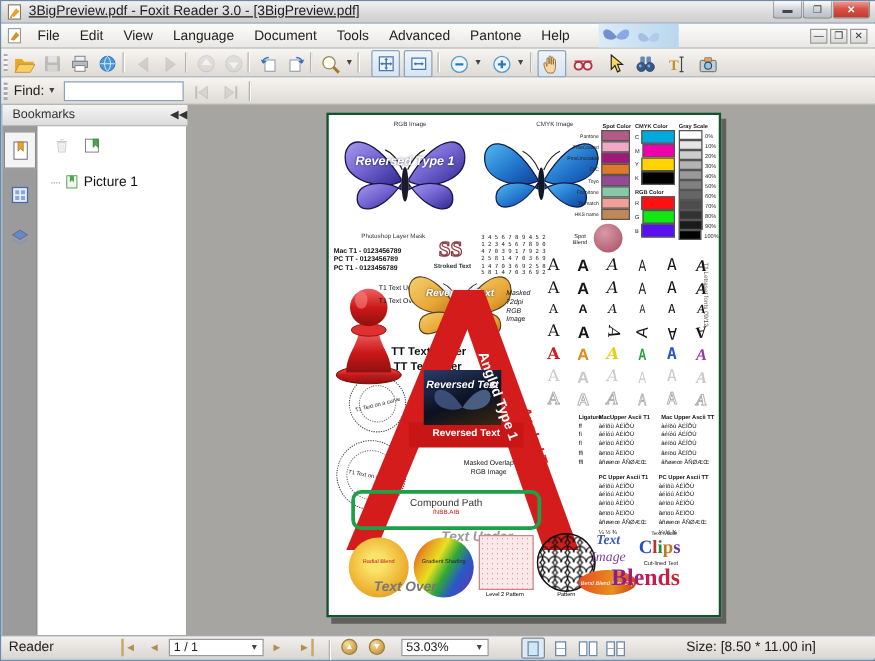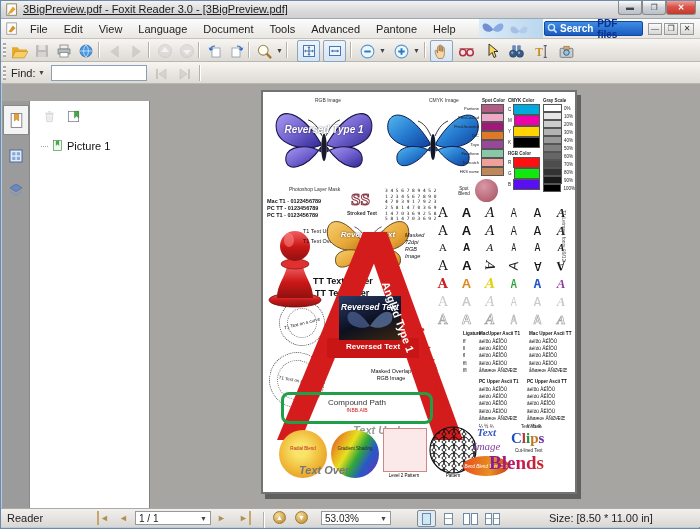--- a/index.html
+++ b/index.html
@@ -43,21 +43,21 @@
   .dots{color:#999;font-size:9px;letter-spacing:-1px;}
   
   .statusbar{left:0;top:507px;width:700px;height:19px;background:linear-gradient(#f2f0ee,#dad6d2);border-top:1px solid #aaa;box-sizing:border-box;font-size:11px;color:#222;}
   .sbtn{top:2px;height:14px;display:flex;align-items:center;justify-content:center;font-size:9px;color:#b09050;}
   .sbox{top:2px;height:14px;background:#fff;border:1px solid #999;box-sizing:border-box;font-size:10px;display:flex;align-items:center;padding:0 3px;}
   .goldc{top:2px;width:13px;height:13px;border-radius:50%;background:radial-gradient(circle at 35% 30%,#f5dca0,#d2a955 60%,#b08030);border:1px solid #9a7a30;box-sizing:border-box;color:#fff;font-size:7px;line-height:11px;text-align:center;}
   .laybtn{top:1px;width:17px;height:15px;border:1px solid transparent;display:flex;align-items:center;justify-content:center;}
   .laybtn.sel{border:1px solid #888;background:#dcebf5;border-radius:2px;}
   .pg{width:7px;height:10px;border:1px solid #6d8aa8;background:#fff;}
   
-  .page{left:259px;top:6px;width:316px;height:404px;background:#fff;border:2px solid #737373;box-sizing:border-box;box-shadow:4px 5px 0 rgba(50,50,50,.6);overflow:hidden;}
+  .page{left:259px;top:6px;width:316px;height:404px;background:#fff;border:2px solid #14532d;box-sizing:border-box;box-shadow:4px 5px 0 rgba(50,50,50,.6);overflow:hidden;}
   .t4{font-size:4.5px;color:#222;line-height:1.25;}
   .t5{font-size:5.5px;color:#111;line-height:1.3;}
   .lbl{position:absolute;font-size:5px;color:#333;}
   .bfly-txt{position:absolute;color:#fff;font-weight:bold;font-style:italic;text-align:center;font-size:10px;line-height:1.2;text-shadow:0 0 2px rgba(0,0,40,.7);}
   .swcol{position:absolute;font-size:4.5px;color:#222;}
   .swhdr{font-size:4.5px;font-weight:bold;margin-bottom:1px;}
   .sw{display:inline-block;width:21px;height:7px;border:0.5px solid #555;vertical-align:middle;}
   .sprow{display:flex;align-items:center;height:9px;}
   .splbl{width:26px;text-align:right;padding-right:2px;font-size:4px;}
   .cmrow{display:flex;align-items:center;height:11px;gap:2px;}
@@ -124,28 +124,20 @@
         <span class="menu-item">Help</span>
       </div>
     <div class="abs deco">
       <svg width="64" height="19" viewBox="0 0 64 19">
           <path d="M14 10C8 2 2 4 4 9c1 4 7 5 10 2z" fill="#5878c8" opacity=".8"></path>
           <path d="M14 10c6-8 12-6 10-1-1 4-7 5-10 2z" fill="#7898e0" opacity=".8"></path>
           <path d="M40 12c-5-7-10-5-8 0 1 3 6 3 8 1z" fill="#90a8d8" opacity=".6"></path>
           <path d="M40 12c5-7 10-5 8 0-1 3-6 3-8 1z" fill="#a8c0e8" opacity=".6"></path>
         </svg>
     </div>
-    <div class="abs searchbox">
-      <svg width="11" height="11" viewBox="0 0 16 16">
-          <circle cx="6.5" cy="6.5" r="4.5" fill="none" stroke="#cfe4ff" stroke-width="2"></circle>
-          <path d="M10 10l4 4" stroke="#cfe4ff" stroke-width="2.4"></path>
-        </svg>
-      <span class="s1">Search</span>
-      <span class="s2">PDF files</span>
-    </div>
     <div class="abs mdibtn" style="left:647px;">—</div>
     <div class="abs mdibtn" style="left:663px;">❐</div>
     <div class="abs mdibtn" style="left:679px;">✕</div>
   </div>
 
   <div class="abs toolbar">
     <div class="abs grip" style="left:2px;"></div>
     <div class="abs tbtn" style="left:7px;">
         <svg width="17" height="17" viewBox="0 0 16 16">
           <path d="M1 4h5l2 2h7v2H6l-2 6H1z" fill="#e8a828"></path>
@@ -308,20 +300,24 @@
         <svg width="16" height="16" viewBox="0 0 16 16">
           <path d="M12 3v10" stroke="#b09858" stroke-width="1.6"></path>
           <path d="M3 3l7 5-7 5z" fill="#d4c498" stroke="#b09858" stroke-width=".6"></path>
         </svg>
       </div>
     <div class="abs tsep" style="left:198px;top:3px;"></div>
   </div>
 
   <div class="abs main">
 
+    <div class="abs panel-header">
+      <span class="abs" style="left:8px;top:2px;">Bookmarks</span>
+      <span class="abs" style="left:134px;top:2px;font-size:9px;color:#333;">◀◀</span>
+    </div>
     <div class="abs strip">
       <div class="abs strip-tile sel" style="top:4px;">
           <svg width="17" height="17" viewBox="0 0 16 16">
             <rect x="3" y="1.5" width="10" height="13" fill="#fff" stroke="#778" stroke-width=".8"></rect>
             <path d="M6 1.5v7l2-2 2 2v-7z" fill="#e8a030" stroke="#a87020" stroke-width=".5"></path>
           </svg>
         </div>
       <div class="abs strip-tile" style="top:40px;">
           <svg width="16" height="16" viewBox="0 0 16 16">
             <rect x="2" y="2" width="12" height="12" fill="#e4ecf6" stroke="#4868a8" stroke-width="1"></rect>

